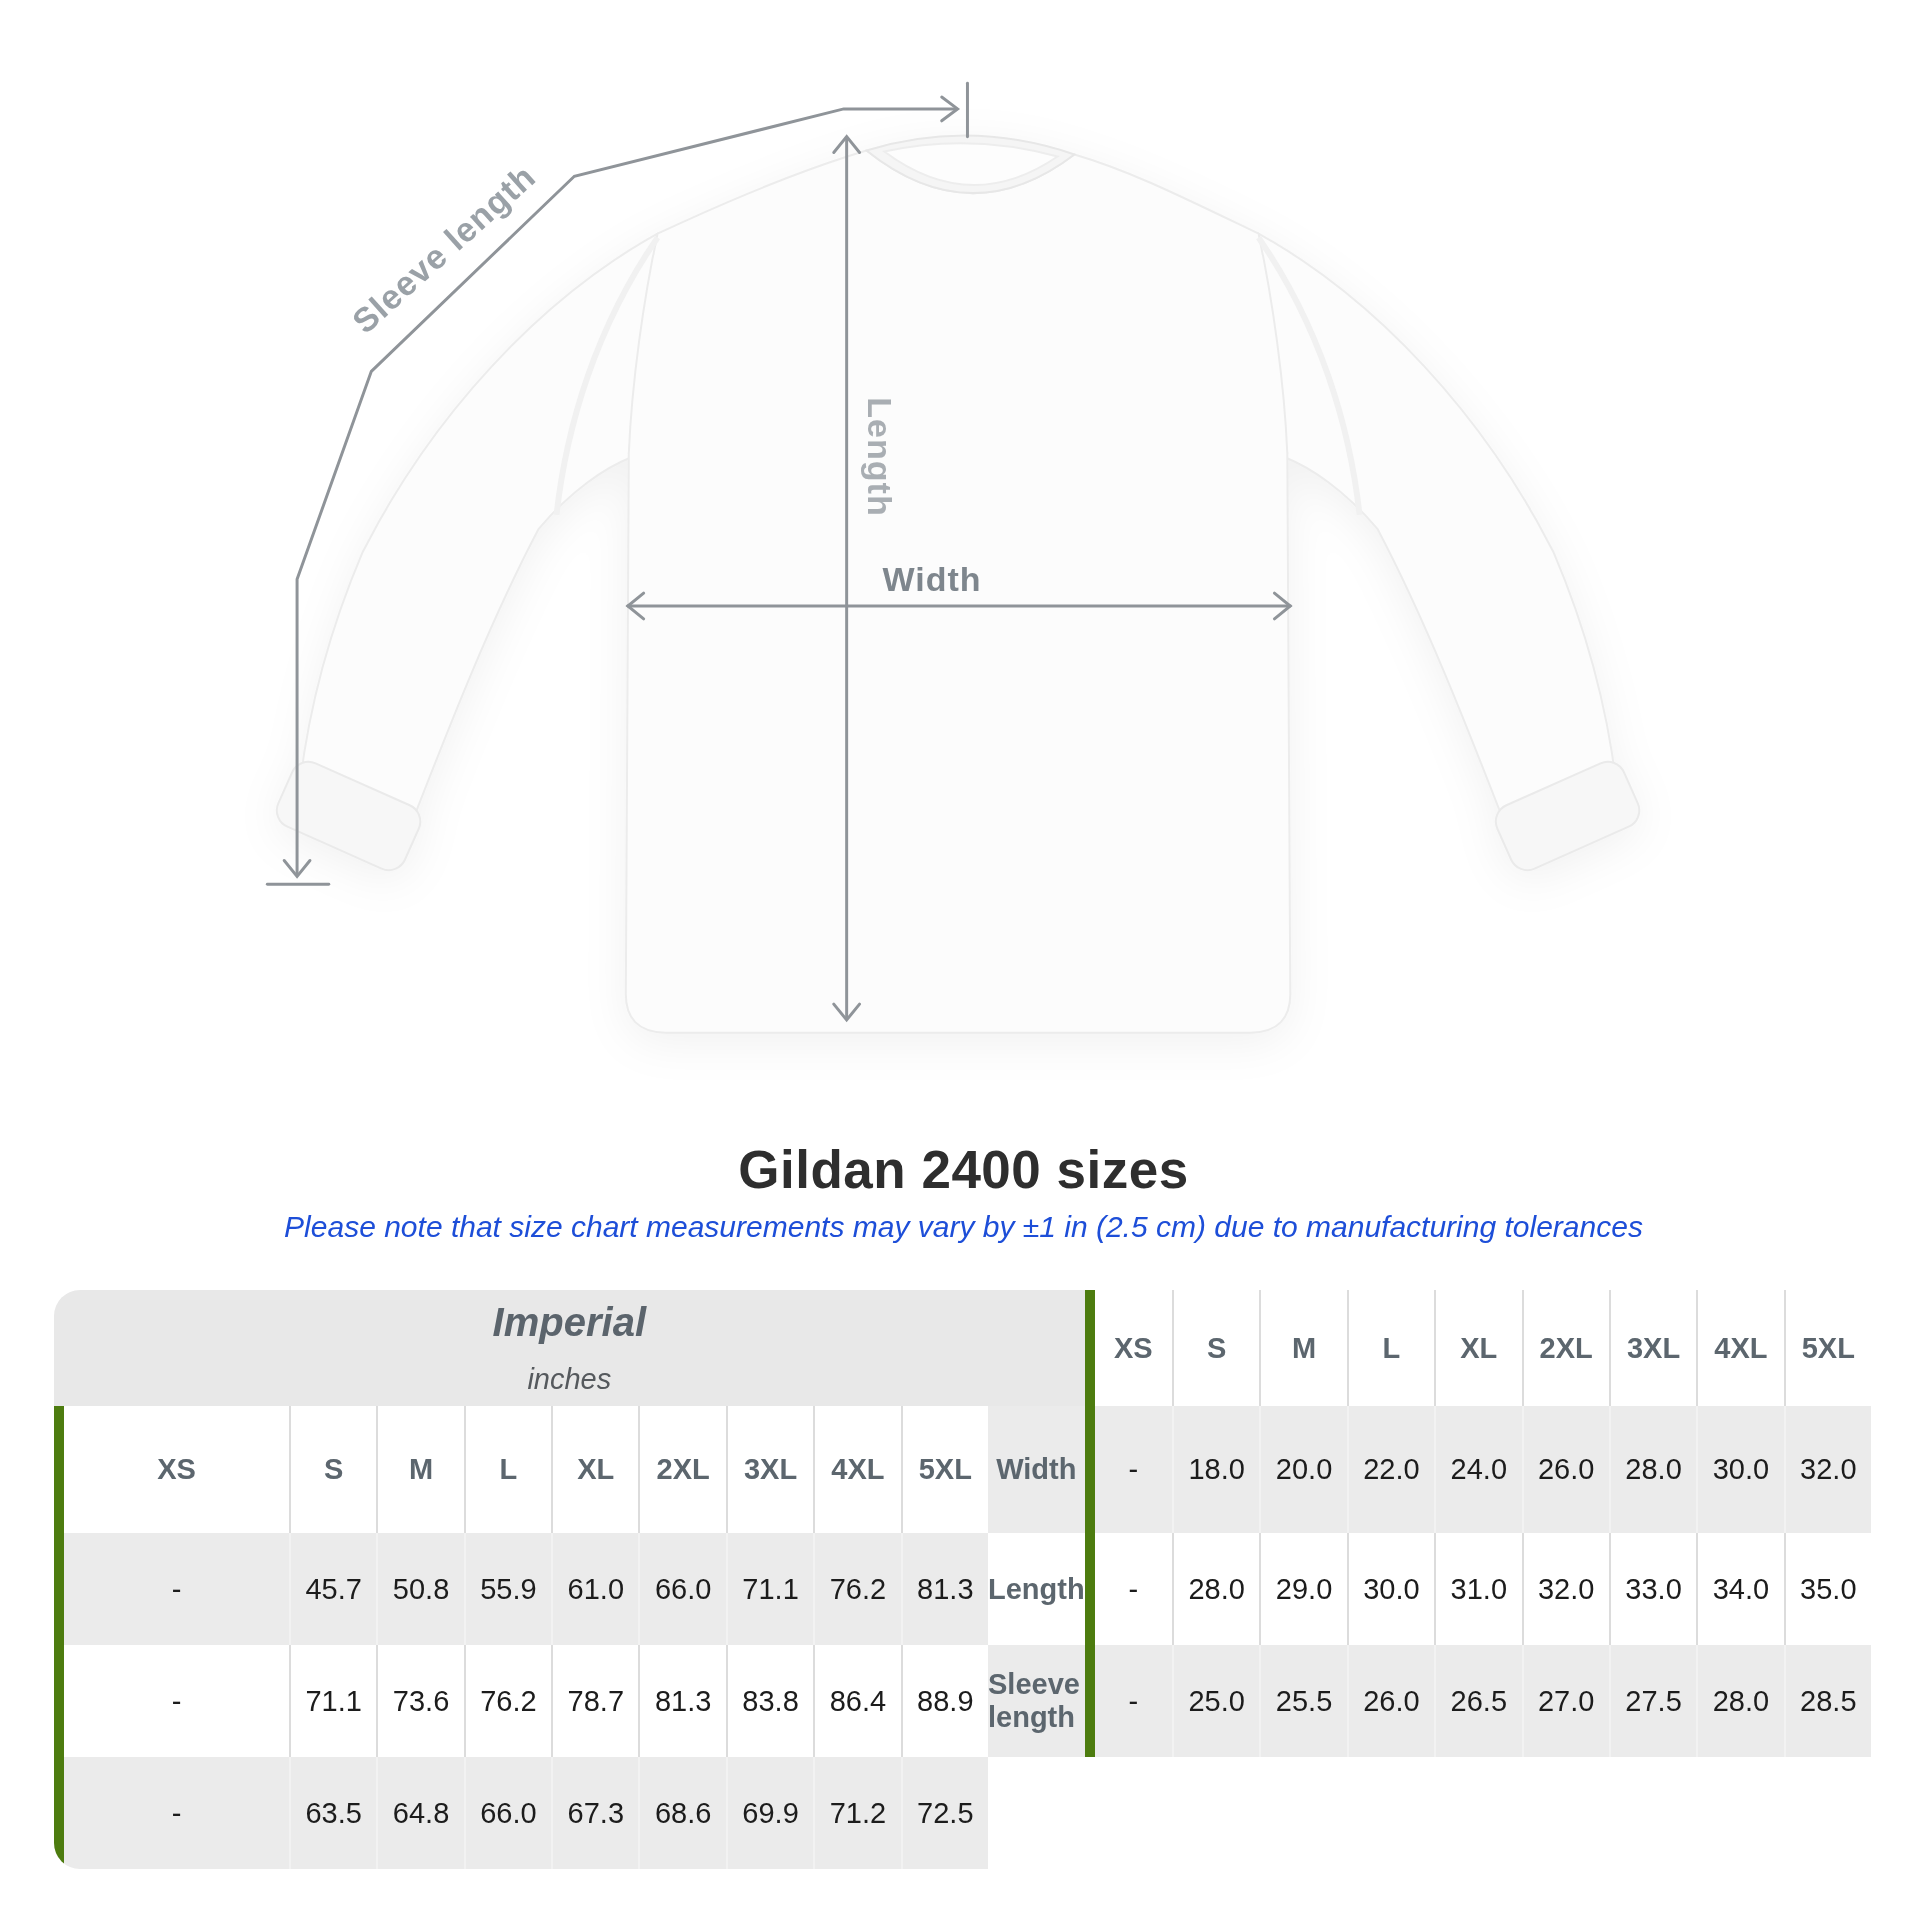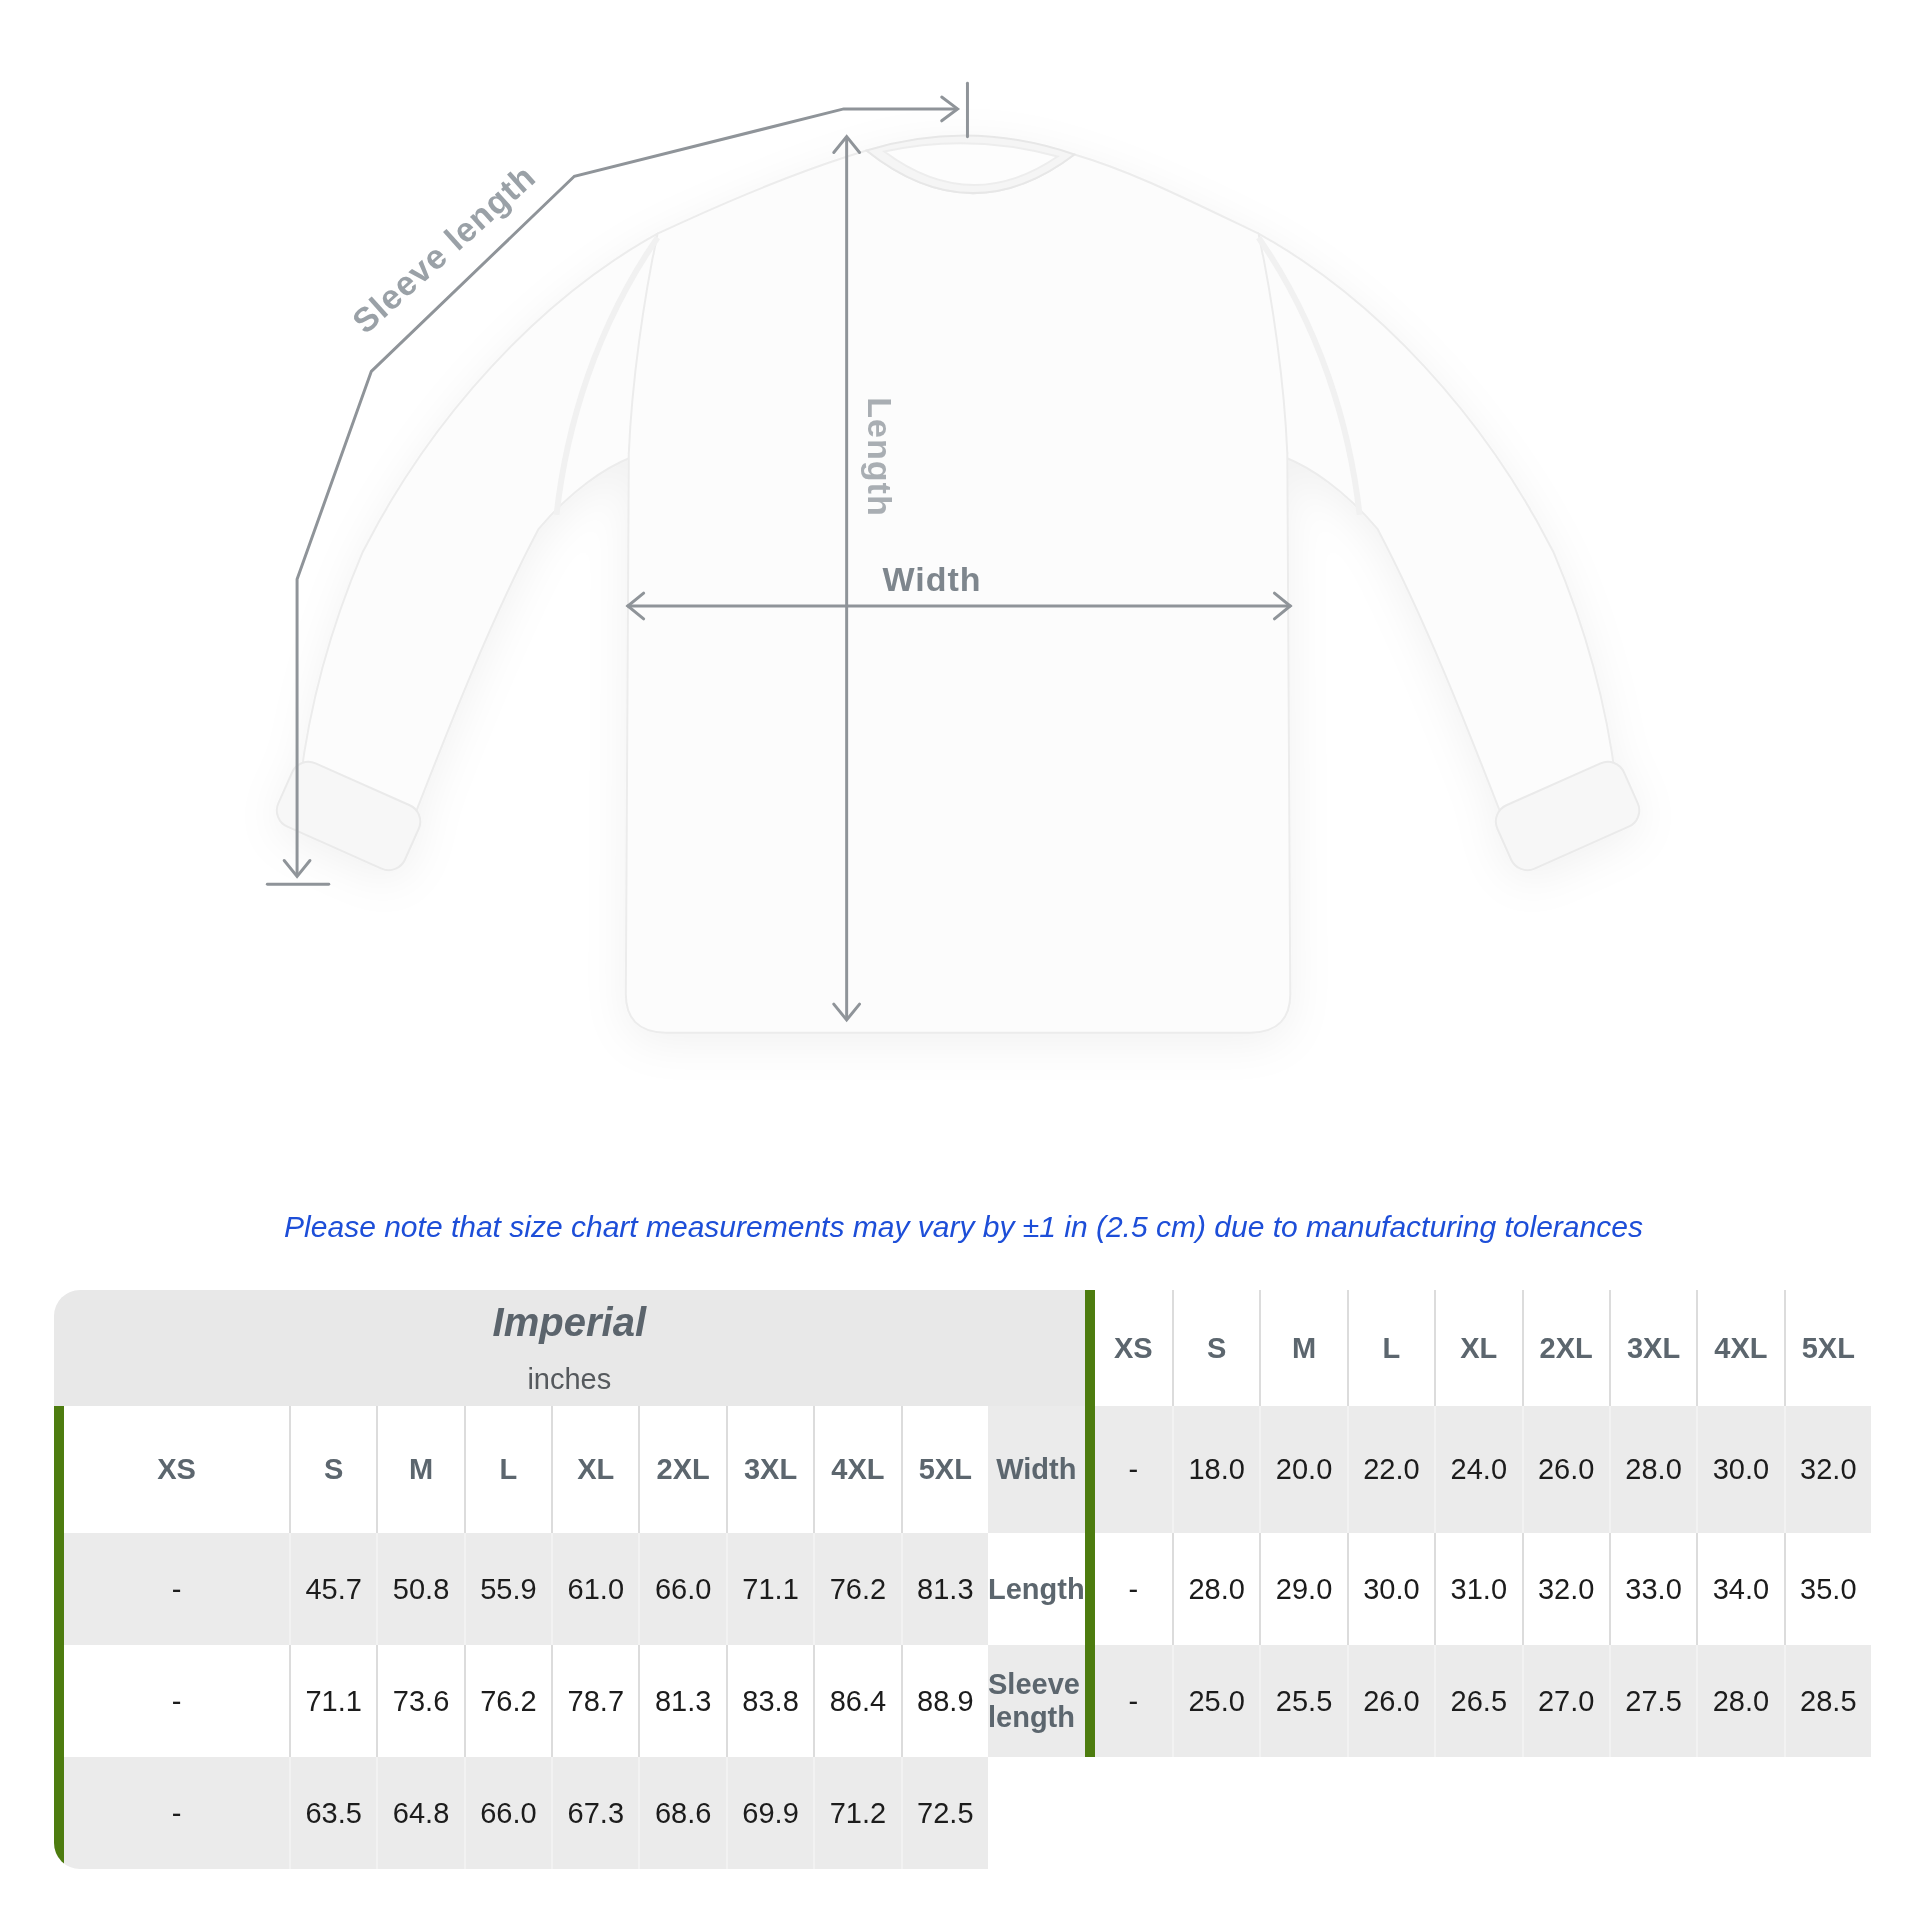--- a/index.html
+++ b/index.html
@@ -33,21 +33,21 @@
     position:absolute;left:54px;top:1290px;width:1817px;height:579px;
     display:grid;grid-template-columns:235px repeat(18,1fr);
     grid-template-rows:116px 127px 1fr 1fr 1fr;
     border-radius:26px;overflow:hidden;background:#ffffff;
   }
   .band{background:#e8e8e8;display:flex;flex-direction:column;align-items:center;
     justify-content:center;gap:18px;grid-row:1;}
   .band-imperial{grid-column:1/11;}
   .band-metric{grid-column:11/20;}
   .band-title{font-size:40px;font-weight:bold;font-style:italic;color:#5b646c;}
-  .band-sub{font-size:29px;color:#55595d;}
+  .band-sub{font-size:29px;font-style:italic;color:#55595d;}
 
   .cell{display:flex;align-items:center;justify-content:center;background:#ffffff;}
   .cell.head{font-size:29px;font-weight:bold;color:#5c666e;}
   .cell.rowlabel{font-size:29px;font-weight:bold;color:#5c666e;}
   .cell.val{font-size:29px;color:#1c1c1c;}
   .cell.stripe{background:#ebebeb;}
   .cell.vline{border-left:2px solid #dcdcdc;}
   .cell.stripe.vline{border-left-color:#f2f2f2;}
   .cell.boundary{border-left:10px solid #4d7c0f;}
 </style>
@@ -97,20 +97,21 @@
       <line x1="977" y1="84" x2="977" y2="138"></line>
       <polyline points="287,869 300,885 313,869"></polyline>
       <line x1="270" y1="893" x2="332" y2="893"></line>
     </g>
   </svg>
 
   <div class="measure-label" id="sleeve-length-label">Sleeve length</div>
   <div class="measure-label" id="length-label">Length</div>
   <div class="measure-label" id="width-label">Width</div>
 
+  <div class="title">Gildan 2400 sizes</div>
   <div class="subtitle">Please note that size chart measurements may vary by ±1 in (2.5 cm) due to manufacturing tolerances</div>
 
   <div id="size-table">
     <div class="band band-imperial">
       <div class="band-title">Imperial</div>
       <div class="band-sub">inches</div>
     </div>
 
       <div class="cell head boundary">XS</div>
       <div class="cell head vline">S</div>

